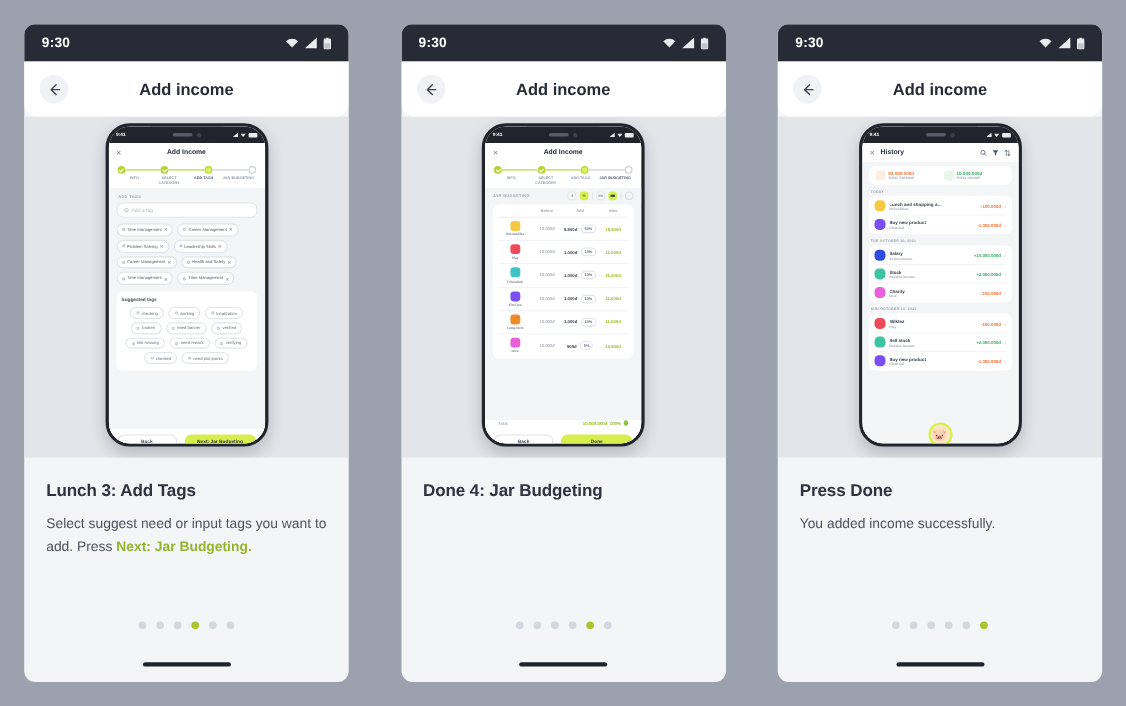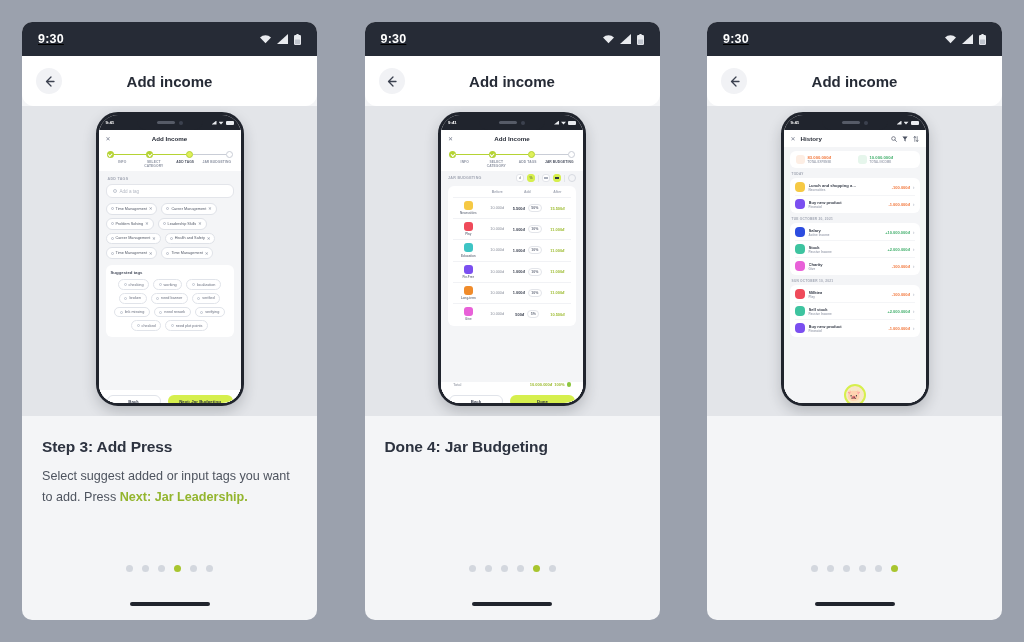--- a/index.html
+++ b/index.html
@@ -22,21 +22,20 @@
     position: relative;
     display: flex; flex-direction: column;
   }
 
   
   .statusbar {
     height: 34px; background: #262b36;
     display: flex; align-items: center; justify-content: space-between;
     padding: 0 16px;
     flex: none;
-    text-decoration: underline;
   }
   .statusbar .clock {
     color: #ffffff; font-size: 12.5px; font-weight: bold;
     letter-spacing: .2px;
   }
   .sb-icons { display: flex; align-items: center; gap: 5px; }
   .sb-icons svg { display: block; }
 
   
   .appbar {
@@ -436,22 +435,22 @@
           <div class="ph-foot">
             <span class="btn-ghost">Back</span>
             <span class="btn-lime">Next: Jar Budgeting</span>
           </div>
 
         </div>
       </div>
     </div>
 
     <div class="caption">
-      <h3>Step 3: Add Press</h3>
-      <p><span>Select suggest added or input tags you want to add. Press </span><span class="hl">Next: Jar Leadership.</span></p>
+      <h3>Lunch 3: Add Tags</h3>
+      <p><span>Select suggest need or input tags you want to add. Press </span><span class="hl">Next: Jar Budgeting.</span></p>
     </div>
 
     <div class="dots">
       <i></i>
         <i></i>
       <i></i>
         <i class="on"></i>
       <i></i>
         <i></i>
     </div>
@@ -819,20 +818,24 @@
               </div>
             </div>
           </div>
 
           <div class="mascot">🐷</div>
 
         </div>
       </div>
     </div>
 
+    <div class="caption">
+      <h3>Press Done</h3>
+      <p><span>You added income successfully.</span><span class="hl"></span></p>
+    </div>
 
     <div class="dots">
       <i></i>
         <i></i>
       <i></i>
         <i></i>
       <i></i>
         <i class="on"></i>
     </div>
     <div class="home-ind"></div>

